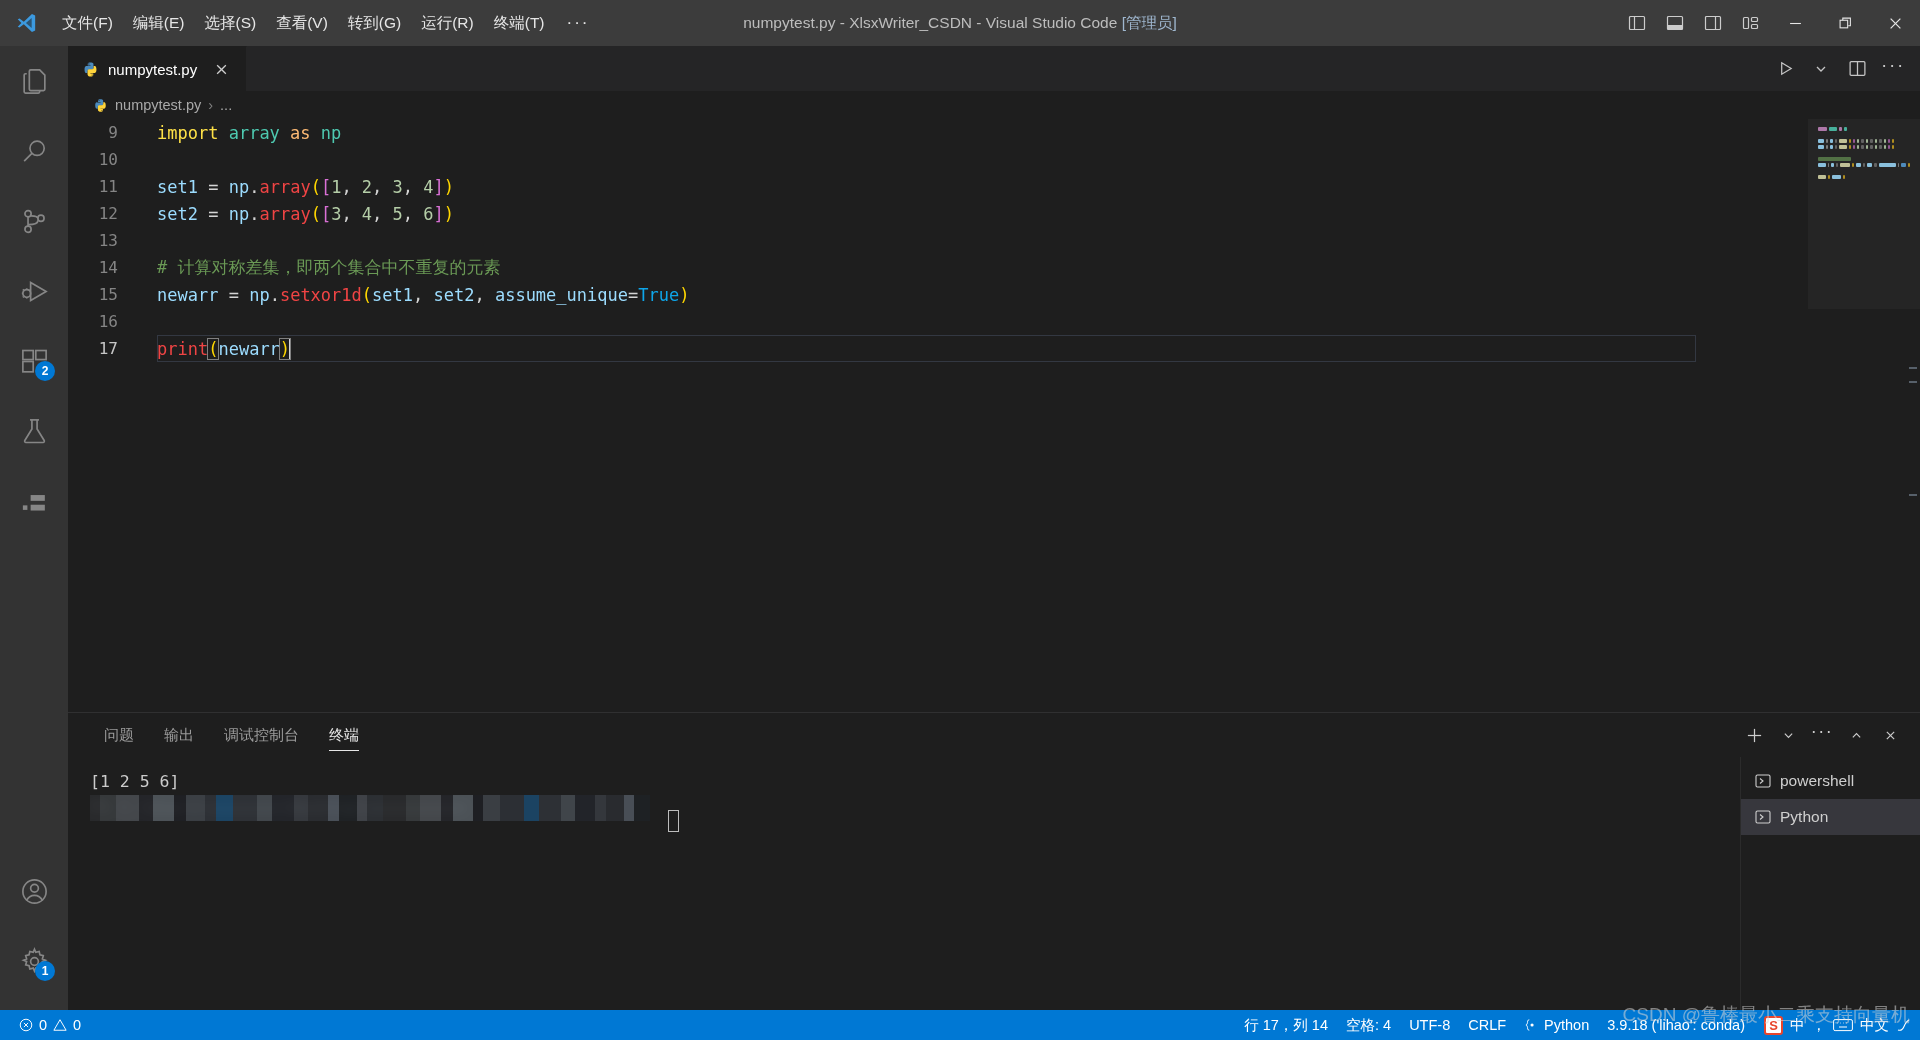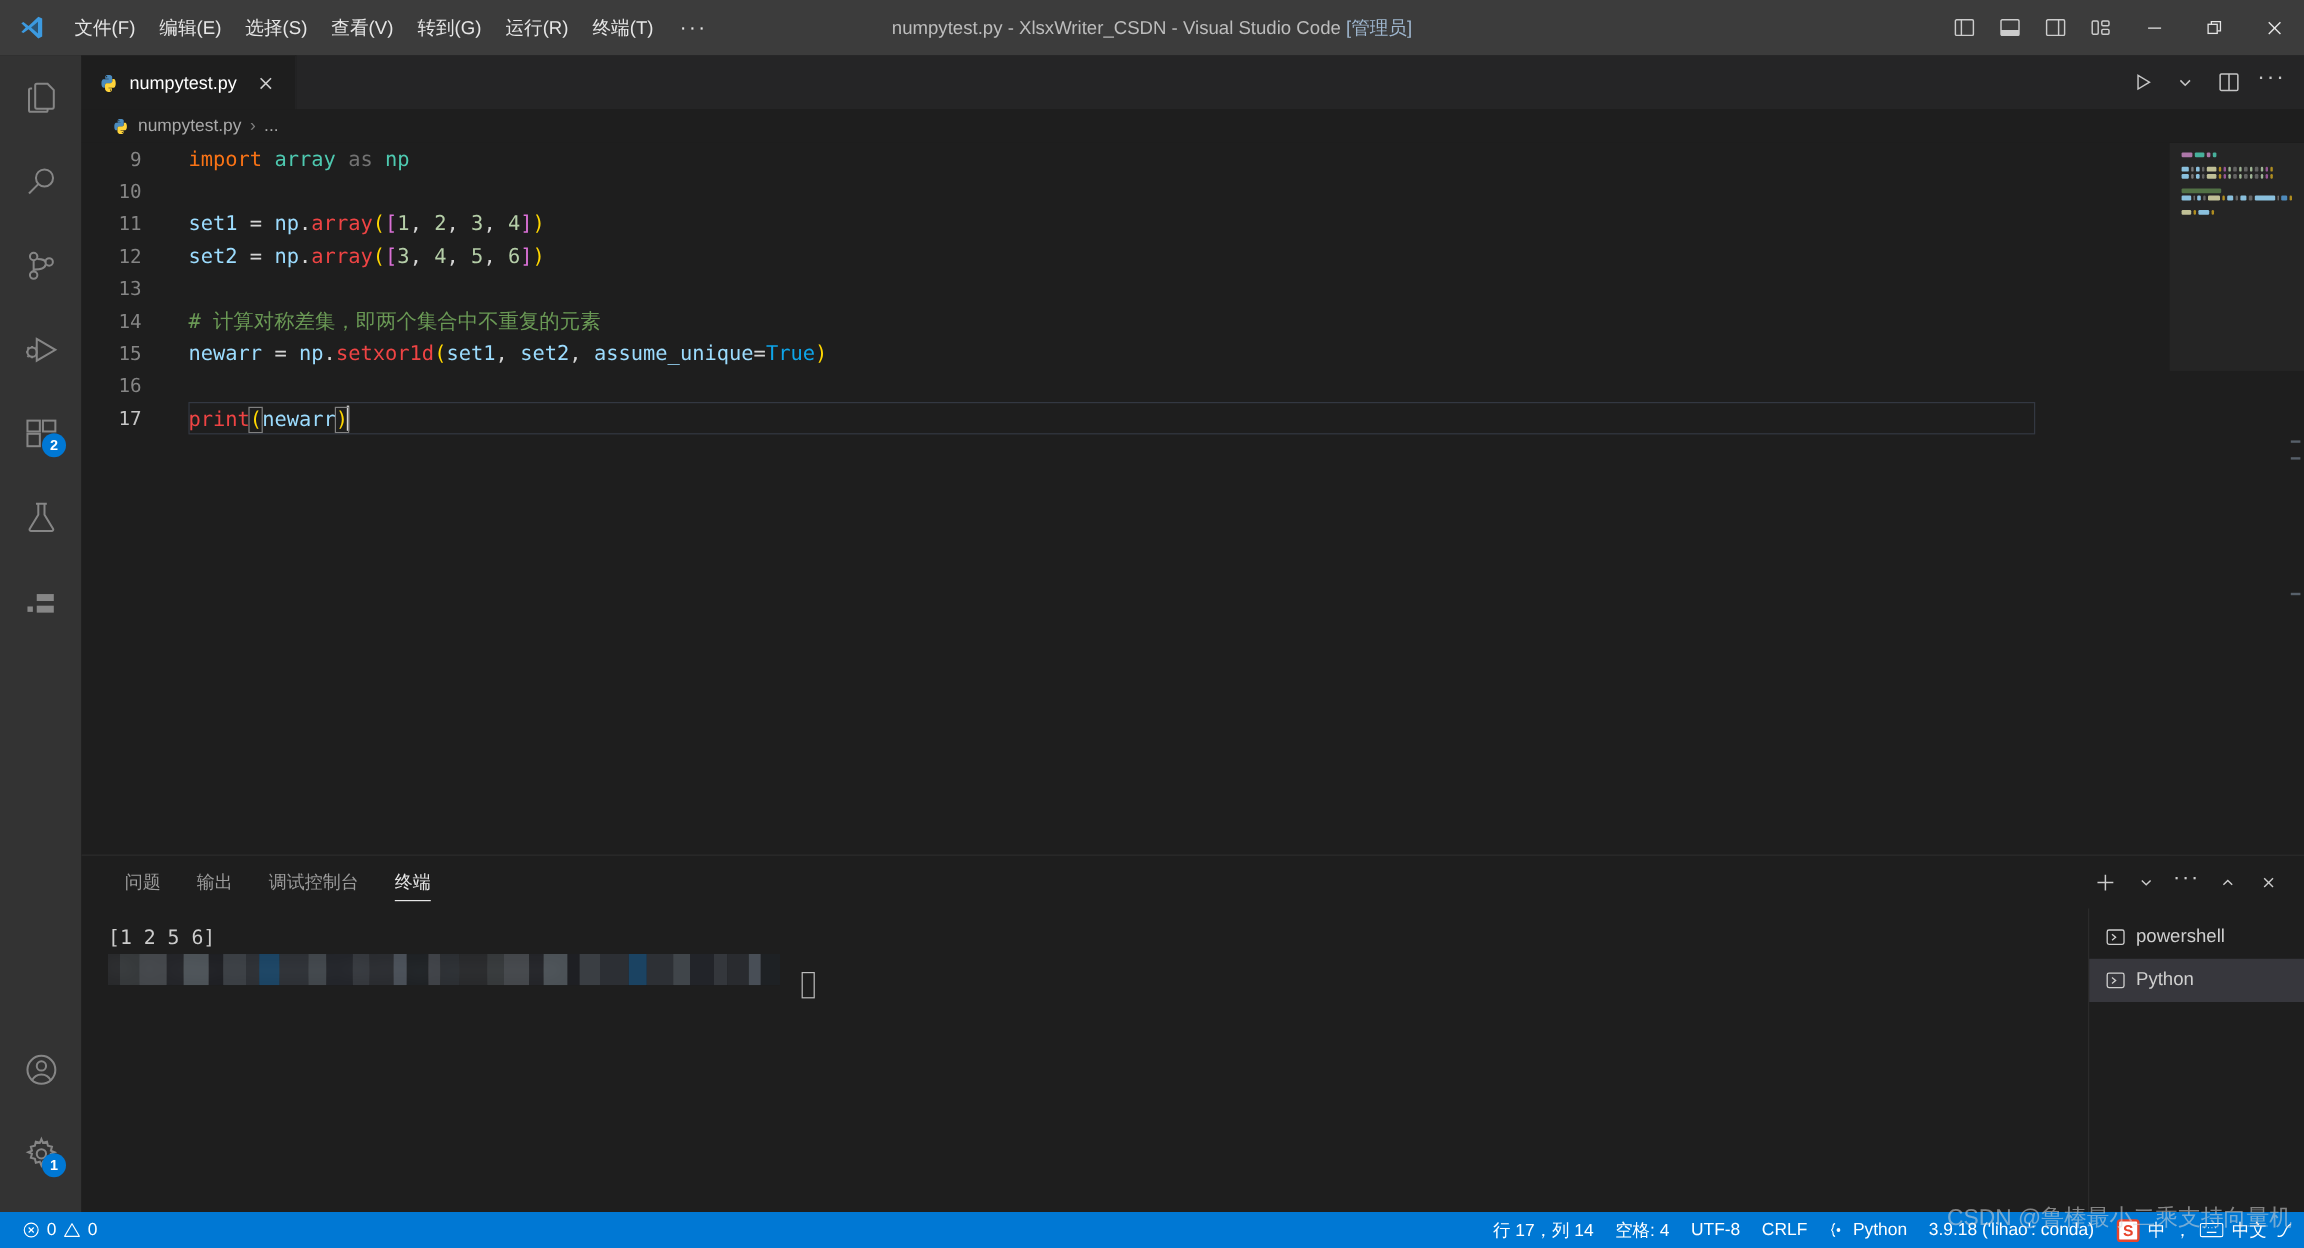--- a/index.html
+++ b/index.html
@@ -115,23 +115,23 @@
     position:absolute; left:89px; right:112px; height:27px;
     border:1px solid #333842; pointer-events:none;
   }
   .cursor {
     display:inline-block; width:2px; height:21px; background:#d4d4d4;
     vertical-align:-4px; margin-left:-1px;
   }
   .brk { outline:1px solid #808080; }
 
   
-  .t-kw { color:#f97316; }
+  .t-kw { color:#fde047; }
   .t-mod { color:#4ec9b0; }
-  .t-as { color:#737373; }
+  .t-as { color:#fdba74; }
   .t-var { color:#9cdcfe; }
   .t-op { color:#d4d4d4; }
   .t-fn { color:#ef4444; }
   .t-num { color:#b5cea8; }
   .t-par1 { color:#ffd700; }
   .t-par2 { color:#da70d6; }
   .t-cmt { color:#6a9955; }
   .t-const { color:#0ea5e9; }
   .t-plain { color:#d4d4d4; }
 

